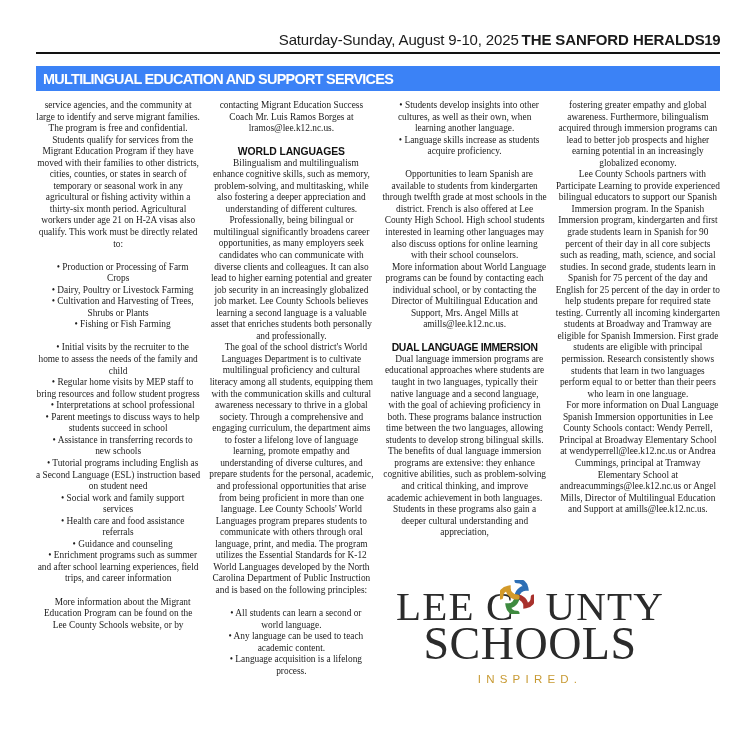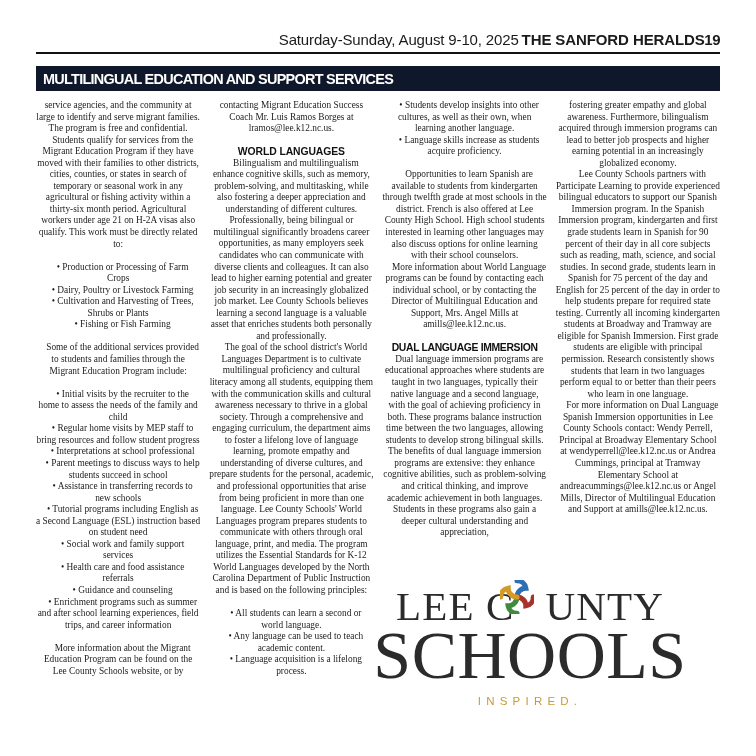--- a/index.html
+++ b/index.html
@@ -52,21 +52,21 @@
   }
   .rule-top {
     margin-top: 3px;
     border-top: 2.2px solid #121212;
     height: 0;
   }
 
   
   .banner {
     margin-top: 12px;
-    background: #0f172a;
+    background: #3b82f6;
     height: 25px;
     display: flex;
     align-items: center;
     padding-left: 7px;
     box-sizing: border-box;
   }
   .banner-title {
     color: #ffffff;
     font-family: "Liberation Sans", sans-serif;
     font-weight: bold;
@@ -130,21 +130,21 @@
     font-family: "Liberation Serif", serif;
     color: #2b2b2b;
     white-space: nowrap;
     line-height: 1;
   }
   .logo-row-1 {
     font-size: 41px;
     letter-spacing: 1.2px;
   }
   .logo-row-2 {
-    font-size: 68px;
+    font-size: 46px;
     letter-spacing: 0.5px;
     margin-top: -6px;
   }
   .logo-inspired {
     font-family: "Liberation Sans", sans-serif;
     font-size: 11.5px;
     letter-spacing: 5.2px;
     color: #c89a33;
     margin-top: 6px;
   }
@@ -171,21 +171,20 @@
   </div>
 
   <div class="columns">
     <div class="col">
         <p class="">service agencies, and the community at large to identify and serve migrant families. The program is free and confidential.</p>
         <p class="indent">Students qualify for services from the Migrant Education Program  if they have moved with their families to other districts, cities, counties, or states in search of temporary or seasonal work in any agricultural or fishing activity within a thirty-six month period. Agricultural workers under age 21 on H-2A visas also qualify. This work must be directly related to:</p>
         <p class="bullet gap">• Production or Processing of Farm Crops</p>
         <p class="bullet">• Dairy, Poultry or Livestock Farming</p>
         <p class="bullet">• Cultivation and Harvesting of Trees, Shrubs or Plants</p>
         <p class="bullet">• Fishing or Fish Farming</p>
-        <p class="indent gap">Some of the additional services provided to students and families through the Migrant Education Program include:</p>
         <p class="bullet gap">• Initial visits by the recruiter to the home to assess the needs of the family and child</p>
         <p class="bullet">• Regular home visits by MEP staff to bring resources and follow student progress</p>
         <p class="bullet">• Interpretations at school professional</p>
         <p class="bullet">• Parent meetings to discuss ways to help students succeed in school</p>
         <p class="bullet">• Assistance in transferring records to new schools</p>
         <p class="bullet">• Tutorial programs including English as a Second Language (ESL) instruction based on student need</p>
         <p class="bullet">• Social work and family support services</p>
         <p class="bullet">• Health care and food assistance referrals</p>
         <p class="bullet">• Guidance and counseling</p>
         <p class="bullet">• Enrichment programs such as summer and after school learning experiences, field trips, and career information</p>

